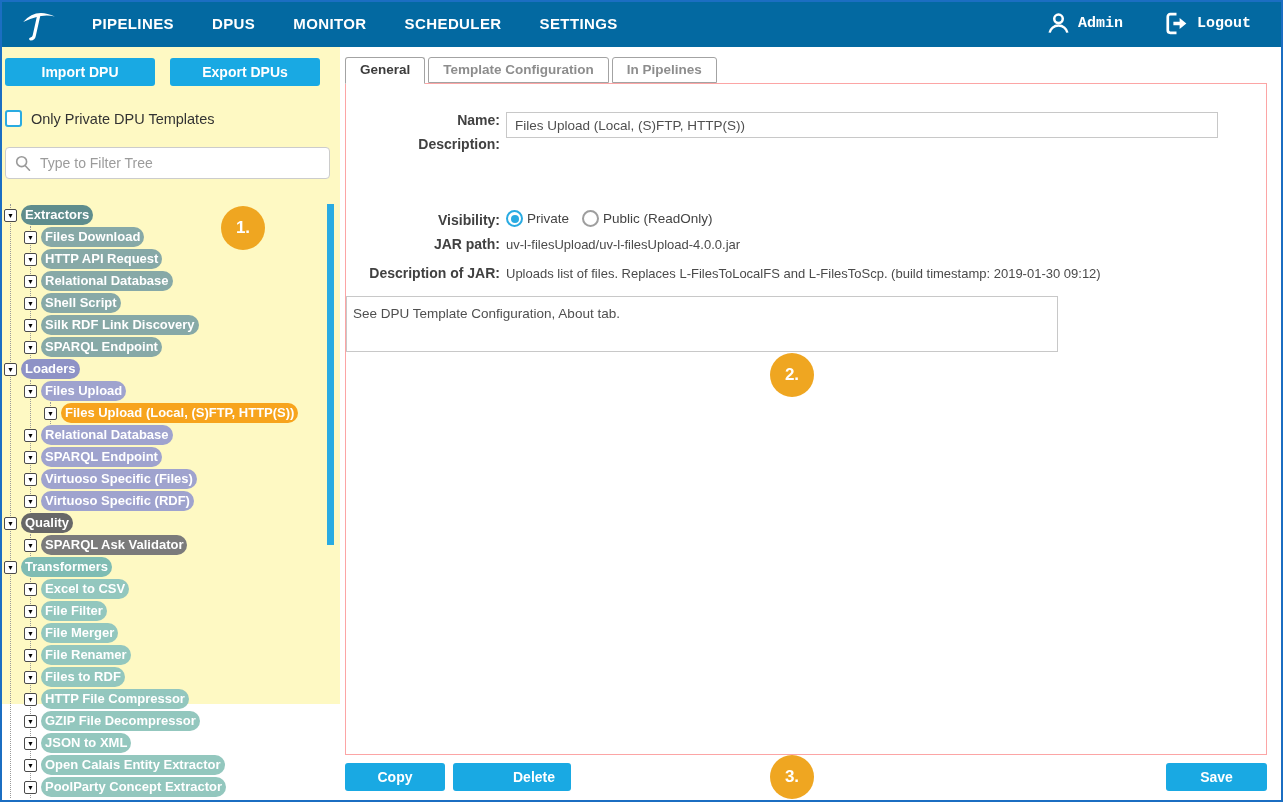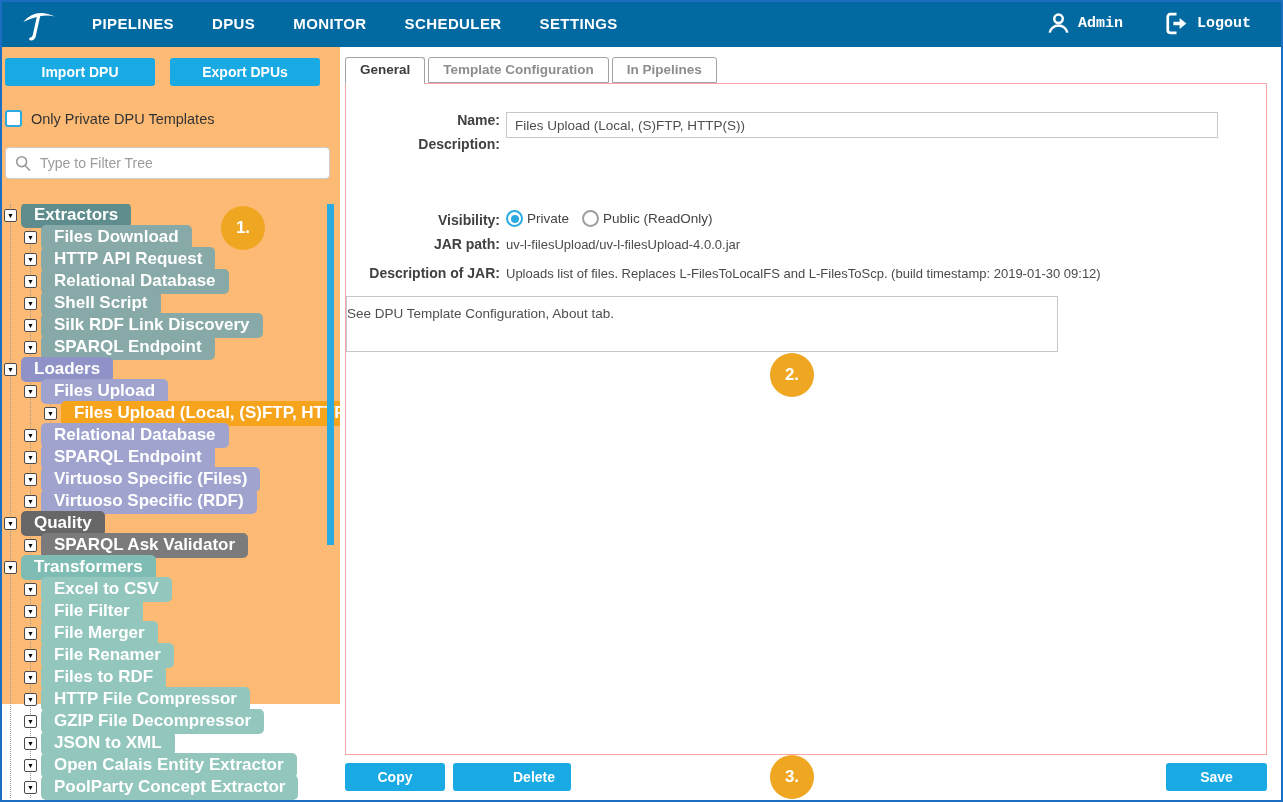--- a/index.html
+++ b/index.html
@@ -18,21 +18,21 @@
   .logo { width: 38px; height: 40px; margin: 0 16px 0 20px; }
   .nav-items { display: flex; gap: 38px; margin-left: 18px; }
   .nav-item {
     color: #fff; font-size: 15px; font-weight: bold; letter-spacing: .4px;
     cursor: pointer; white-space: nowrap;
   }
   .nav-right { margin-left: auto; display: flex; align-items: center; gap: 40px; margin-right: 32px; }
   .nav-user, .nav-logout { display: flex; align-items: center; gap: 7px; color: #fff; font-size: 15px; font-weight: bold; cursor: pointer; font-family: Liberation Mono, monospace; }
 
   
-  .sidebar { position: absolute; left: 0; top: 47px; width: 340px; height: 657px; background: #fdba74; }
+  .sidebar { position: absolute; left: 0; top: 47px; width: 340px; height: 657px; background: #fef9c3; }
   .side-buttons { position: absolute; left: 5px; top: 11px; display: flex; gap: 15px; }
   .btn {
     background: #19a9e3; color: #fff; border: none; border-radius: 3px;
     font-family: "Liberation Sans", sans-serif; font-size: 14px; font-weight: bold;
     height: 28px; cursor: pointer;
   }
   .btn.side { width: 150px; }
   .chk-row { position: absolute; left: 5px; top: 63px; display: flex; align-items: center; gap: 9px; }
   .checkbox { width: 17px; height: 17px; border: 2px solid #29abe2; border-radius: 3px; background: #fff; cursor: pointer; }
   .chk-label { font-size: 14.5px; color: #333; }
@@ -49,22 +49,22 @@
   .tree-area { position: absolute; left: 0; top: 157px; width: 340px; height: 598px; overflow: hidden; }
   .tree { margin-left: 10px; border-left: 1px dotted #9a9a9a; }
   .kids { margin-left: 19px; border-left: 1px dotted #9a9a9a; }
   .trow { display: flex; align-items: center; height: 22px; cursor: pointer; }
   .expander {
     flex: 0 0 13px; width: 13px; height: 13px; margin-left: -7px;
     border: 1px solid #4a4a4a; border-radius: 2px; background: #fff;
     font-size: 7px; line-height: 11px; text-align: center; color: #000; cursor: pointer;
   }
   .pill {
-    margin-left: 4px; padding: 2px 13px 3px; border-radius: 5px;
-    color: #fff; font-size: 17px; font-weight: bold; white-space: nowrap; cursor: pointer;
+    margin-left: 4px; padding: 2px 4px 3px; border-radius: 10px;
+    color: #fff; font-size: 13px; font-weight: bold; white-space: nowrap; cursor: pointer;
   }
   .scroll-thumb { position: absolute; left: 327px; top: 157px; width: 7px; height: 341px; background: #29abe2; z-index: 6; }
 
   
   .tab-bar { position: absolute; left: 345px; top: 57px; display: flex; gap: 3px; align-items: flex-end; z-index: 3; }
   .tab {
     height: 26px; line-height: 24px; padding: 0 14px; background: #fff;
     border: 1px solid #a3a3a3; border-radius: 3px 3px 0 0;
     font-size: 13.5px; font-weight: bold; color: #8d8d8d; cursor: pointer; white-space: nowrap;
   }
@@ -73,21 +73,21 @@
     position: absolute; left: 345px; top: 83px; width: 922px; height: 672px;
     background: #fff; border: 1px solid #fca5a5; z-index: 2;
   }
   .frow { position: absolute; left: 0; display: flex; align-items: flex-start; }
   .flabel { width: 160px; text-align: right; font-size: 14px; font-weight: bold; color: #414141; padding-right: 6px; flex: 0 0 160px; }
   .name-input {
     width: 712px; height: 26px; border: 1px solid #c8c8c8; padding: 0 8px;
     font-family: "Liberation Sans", sans-serif; font-size: 13.5px; color: #4f4f4f; outline: none;
   }
   .desc-area {
-    width: 712px; height: 56px; border: 1px solid #c8c8c8; padding: 9px 0;
+    width: 712px; height: 56px; border: 1px solid #c8c8c8; padding: 9px 6px;
     font-family: "Liberation Sans", sans-serif; font-size: 13.5px; color: #4f4f4f;
     resize: none; outline: none;
   }
   .radio-opts { display: flex; gap: 13px; align-items: center; margin-top: -2px; }
   .radio-opt { display: flex; align-items: center; gap: 4px; cursor: pointer; }
   .radio { width: 17px; height: 17px; border-radius: 50%; border: 2px solid #9e9e9e; position: relative; background: #fff; }
   .radio.on { border-color: #29abe2; }
   .radio.on::after { content: ""; position: absolute; left: 2.5px; top: 2.5px; width: 8px; height: 8px; border-radius: 50%; background: #29abe2; }
   .radio-label { font-size: 13.5px; color: #444; }
   .fvalue { font-size: 13px; color: #4a4a4a; padding-top: 1px; }

